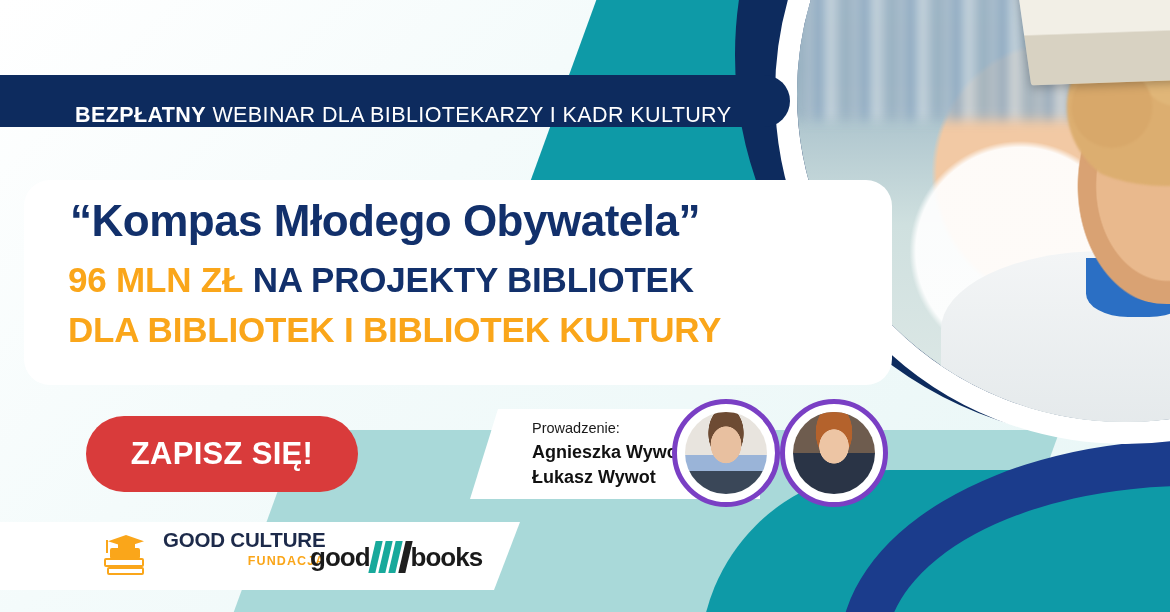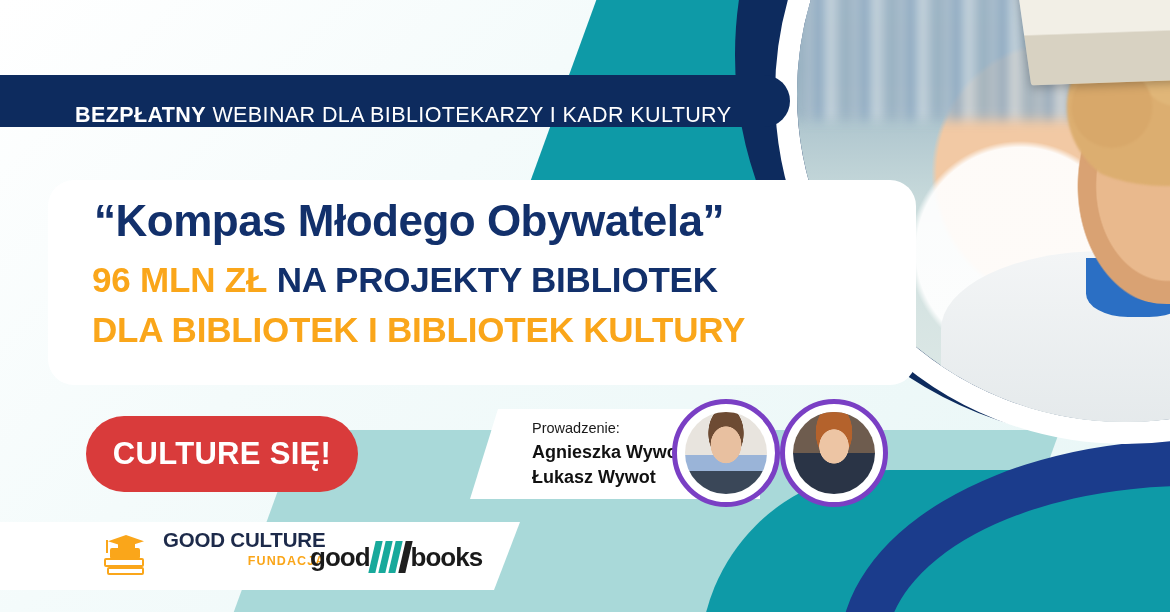--- a/index.html
+++ b/index.html
@@ -111,21 +111,21 @@
     background-image:radial-gradient(#111a2e 42%,rgba(0,0,0,0) 43%);
     background-size:6px 6px;
   }
   .cal-ring{
     position:absolute;top:0;width:3px;height:11px;background:#111a2e;border-radius:2px;
   }
   .dtext{font-size:21px;font-weight:700;color:#111a2e;white-space:nowrap;}
 
   
   .headcard{
-    position:absolute;left:48px;top:180px;width:868px;height:205px;
+    position:absolute;left:24px;top:180px;width:868px;height:205px;
     background:#ffffff;border-radius:26px;
   }
   .h-quote{
     position:absolute;left:46px;top:16px;font-size:44px;font-weight:700;
     color:#12306b;letter-spacing:-.5px;white-space:nowrap;
   }
   .h-l2{
     position:absolute;left:44px;top:80px;font-size:35px;font-weight:700;
     color:#12306b;letter-spacing:-.2px;white-space:nowrap;
   }
@@ -232,21 +232,21 @@
     <div class="txt"><b>BEZPŁATNY</b><span> WEBINAR DLA BIBLIOTEKARZY I KADR KULTURY</span></div>
   </div>
 
 
   <div class="headcard">
     <div class="h-quote">“Kompas Młodego Obywatela”</div>
     <div class="h-l2"><span class="amt">96 MLN ZŁ</span><span> NA PROJEKTY BIBLIOTEK</span></div>
     <div class="h-l3">DLA BIBLIOTEK I BIBLIOTEK KULTURY</div>
   </div>
 
-  <button class="cta">CULTURE SIĘ!</button>
+  <button class="cta">ZAPISZ SIĘ!</button>
 
   <div class="spk-panel">
     <div class="spk-label">Prowadzenie:</div>
     <div class="spk-n1">Agnieszka Wywot</div>
     <div class="spk-n2">Łukasz Wywot</div>
   </div>
   <div class="avatar av1">
     <div class="inner">
       <div class="face face1"></div>
     </div>

